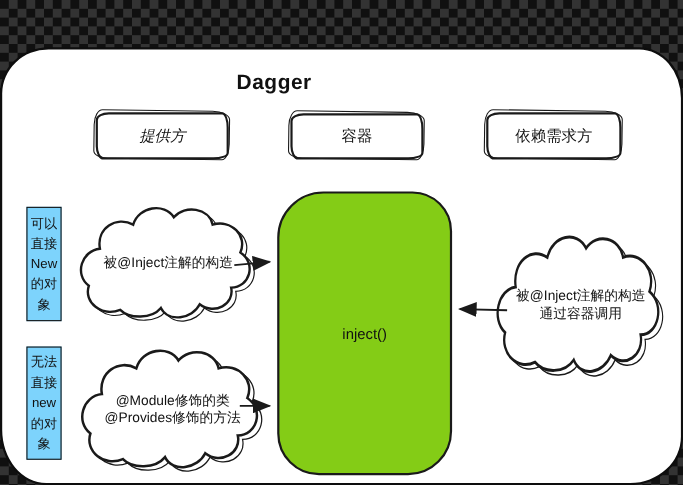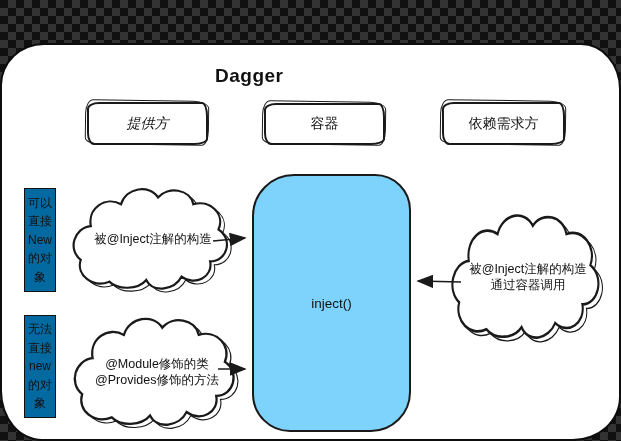--- a/index.html
+++ b/index.html
@@ -46,27 +46,27 @@
   .box-dependent{left:440px;top:57px;width:123px;height:43px;}
   .component-label{
     position:absolute;left:247px;top:112px;
     font-size:13px;color:#111;
   }
   .big-box{
     position:absolute;left:250px;top:129px;width:159px;height:258px;
     box-sizing:border-box;
     border:2.5px solid #1a1a1a;
     border-radius:42px 36px 40px 38px;
-    background:#7dd3fc;
+    background:#84cc16;
     display:flex;align-items:center;justify-content:center;
     font-size:13.5px;color:#111;
   }
   .side-box{
     position:absolute;box-sizing:border-box;
-    border:1.5px solid #111;background:#0369a1;
+    border:1.5px solid #111;background:#7dd3fc;
     display:flex;align-items:center;justify-content:center;
     text-align:center;white-space:pre-line;
     font-size:12px;line-height:1.55;color:#111;
   }
   .side-newable{left:22px;top:143px;width:32px;height:104px;}
   .side-not-newable{left:22px;top:270px;width:32px;height:103px;}
   .cloud{position:absolute;}
   .cloud svg{position:absolute;inset:0;width:100%;height:100%;overflow:visible;}
   .cloud-label{
     position:absolute;inset:0;

